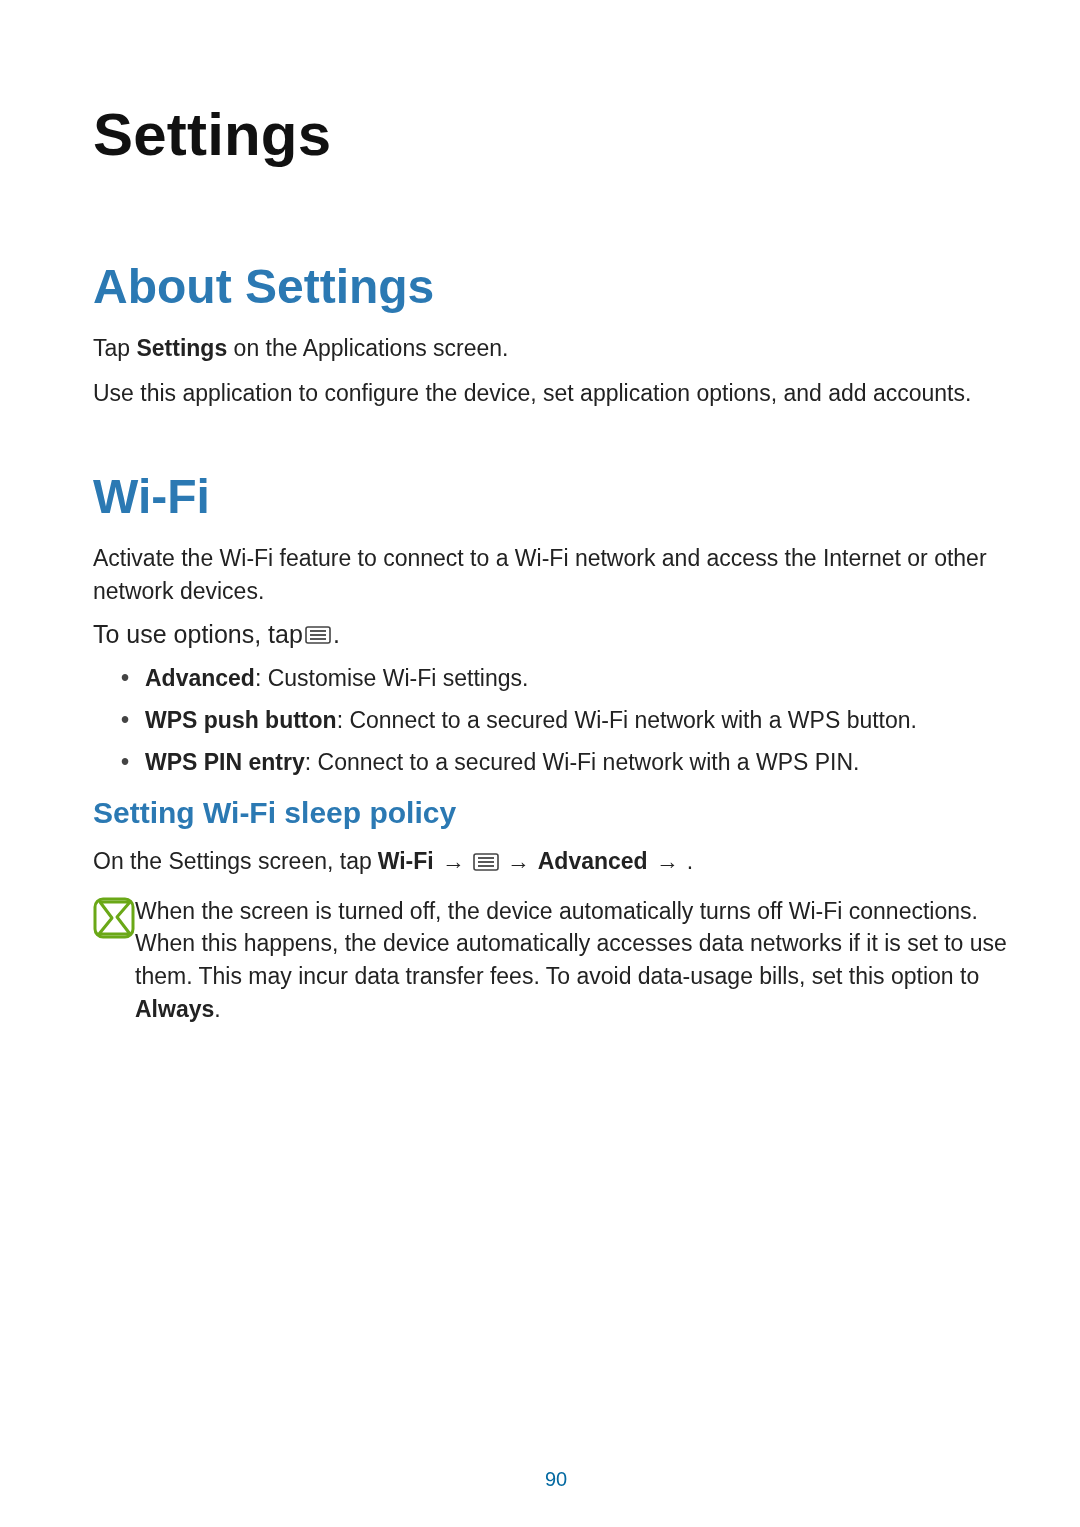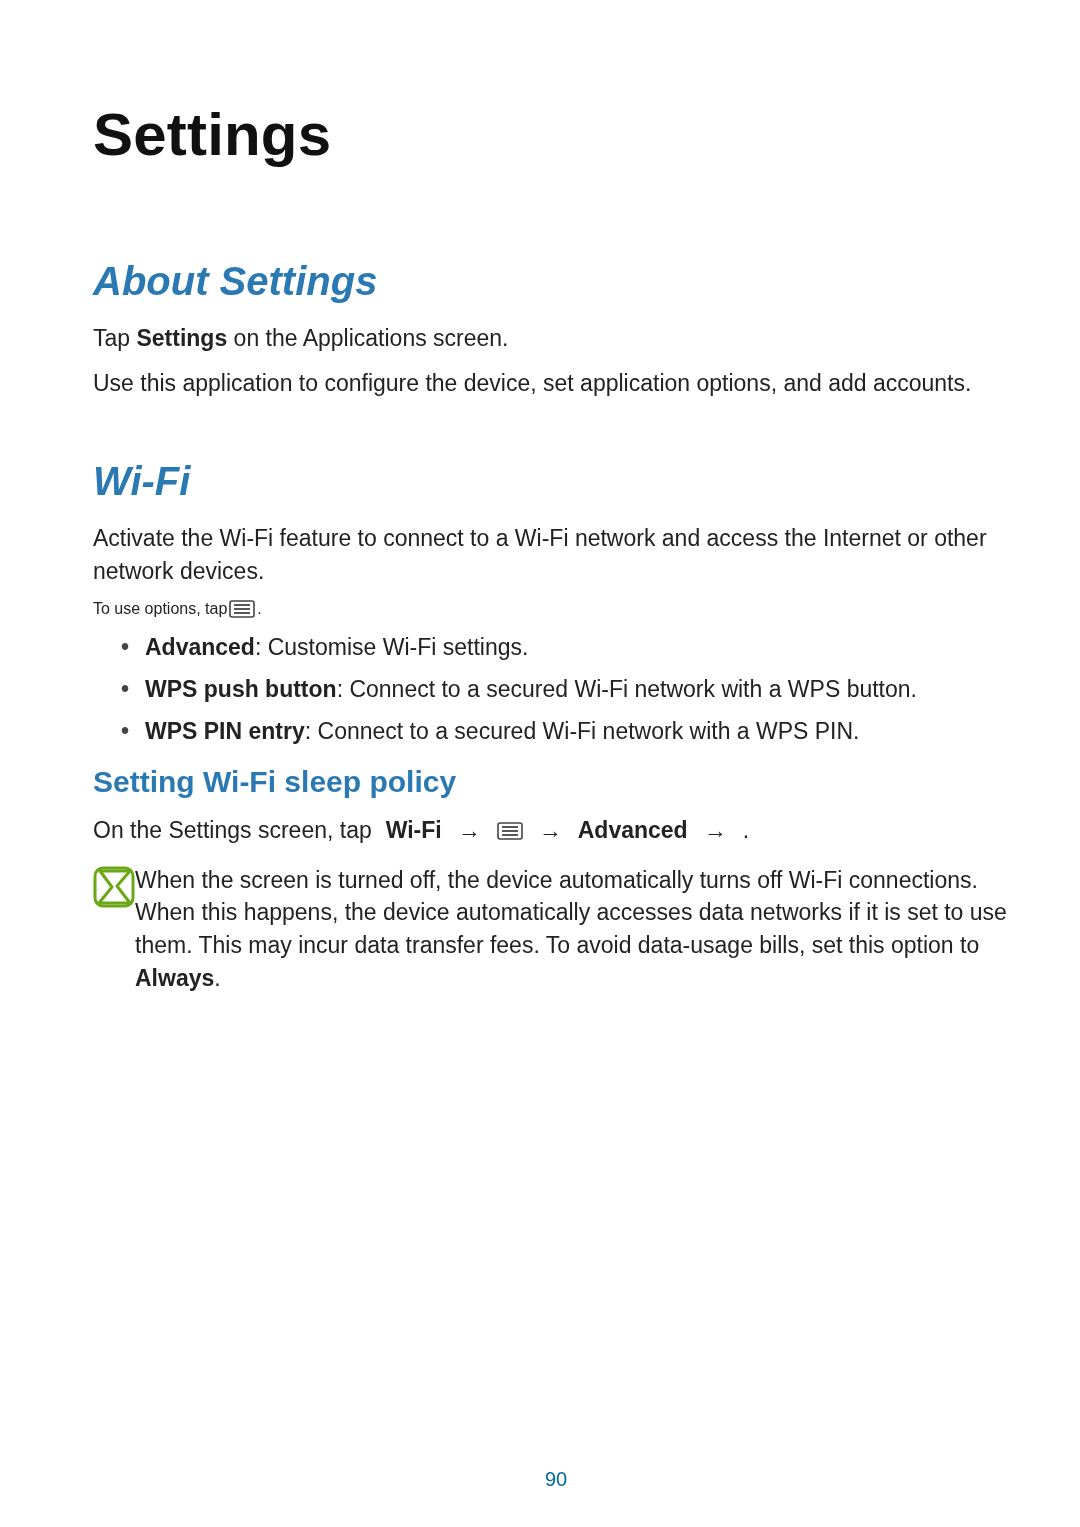--- a/index.html
+++ b/index.html
@@ -27,40 +27,39 @@
   }
   h1.page-title {
     font-weight: 700;
     font-size: 60px;
     letter-spacing: 0.2px;
     margin: 0 0 90px 0;
     color: #111;
   }
   h2.section-heading {
     font-weight: 700;
-    font-size: 40px;
+    font-size: 48px;
     color: var(--accent);
     margin: 0 0 18px 0;
-    font-style: italic;
   }
   h3.sub-heading {
     font-weight: 700;
     font-size: 30px;
     color: var(--accent);
     margin: 16px 0 14px 0;
   }
   p.body {
     font-size: 23px;
     line-height: 1.45;
     margin: 0 0 12px 0;
   }
   p.body .bold { font-weight: 700; }
   .section { margin-bottom: 58px; }
   .options-line {
-    font-size: 16px;
+    font-size: 25px;
     margin: 10px 0 12px 0;
     display: flex;
     align-items: center;
     gap: 2px;
   }
   ul.bullets {
     list-style: none;
     padding: 0 0 0 28px;
     margin: 4px 0 0 0;
   }
@@ -80,21 +79,21 @@
     font-weight: 700;
   }
   ul.bullets .term { font-weight: 700; }
   .path-line {
     font-size: 23px;
     line-height: 1.5;
     margin: 0 0 16px 0;
     display: flex;
     flex-wrap: wrap;
     align-items: center;
-    gap: 14px;
+    gap: 6px;
   }
   .path-line .bold { font-weight: 700; }
   .arrow {
     font-weight: 400;
     padding: 0 2px;
   }
   
   .menu-icon {
     display: inline-flex;
     width: 26px;

